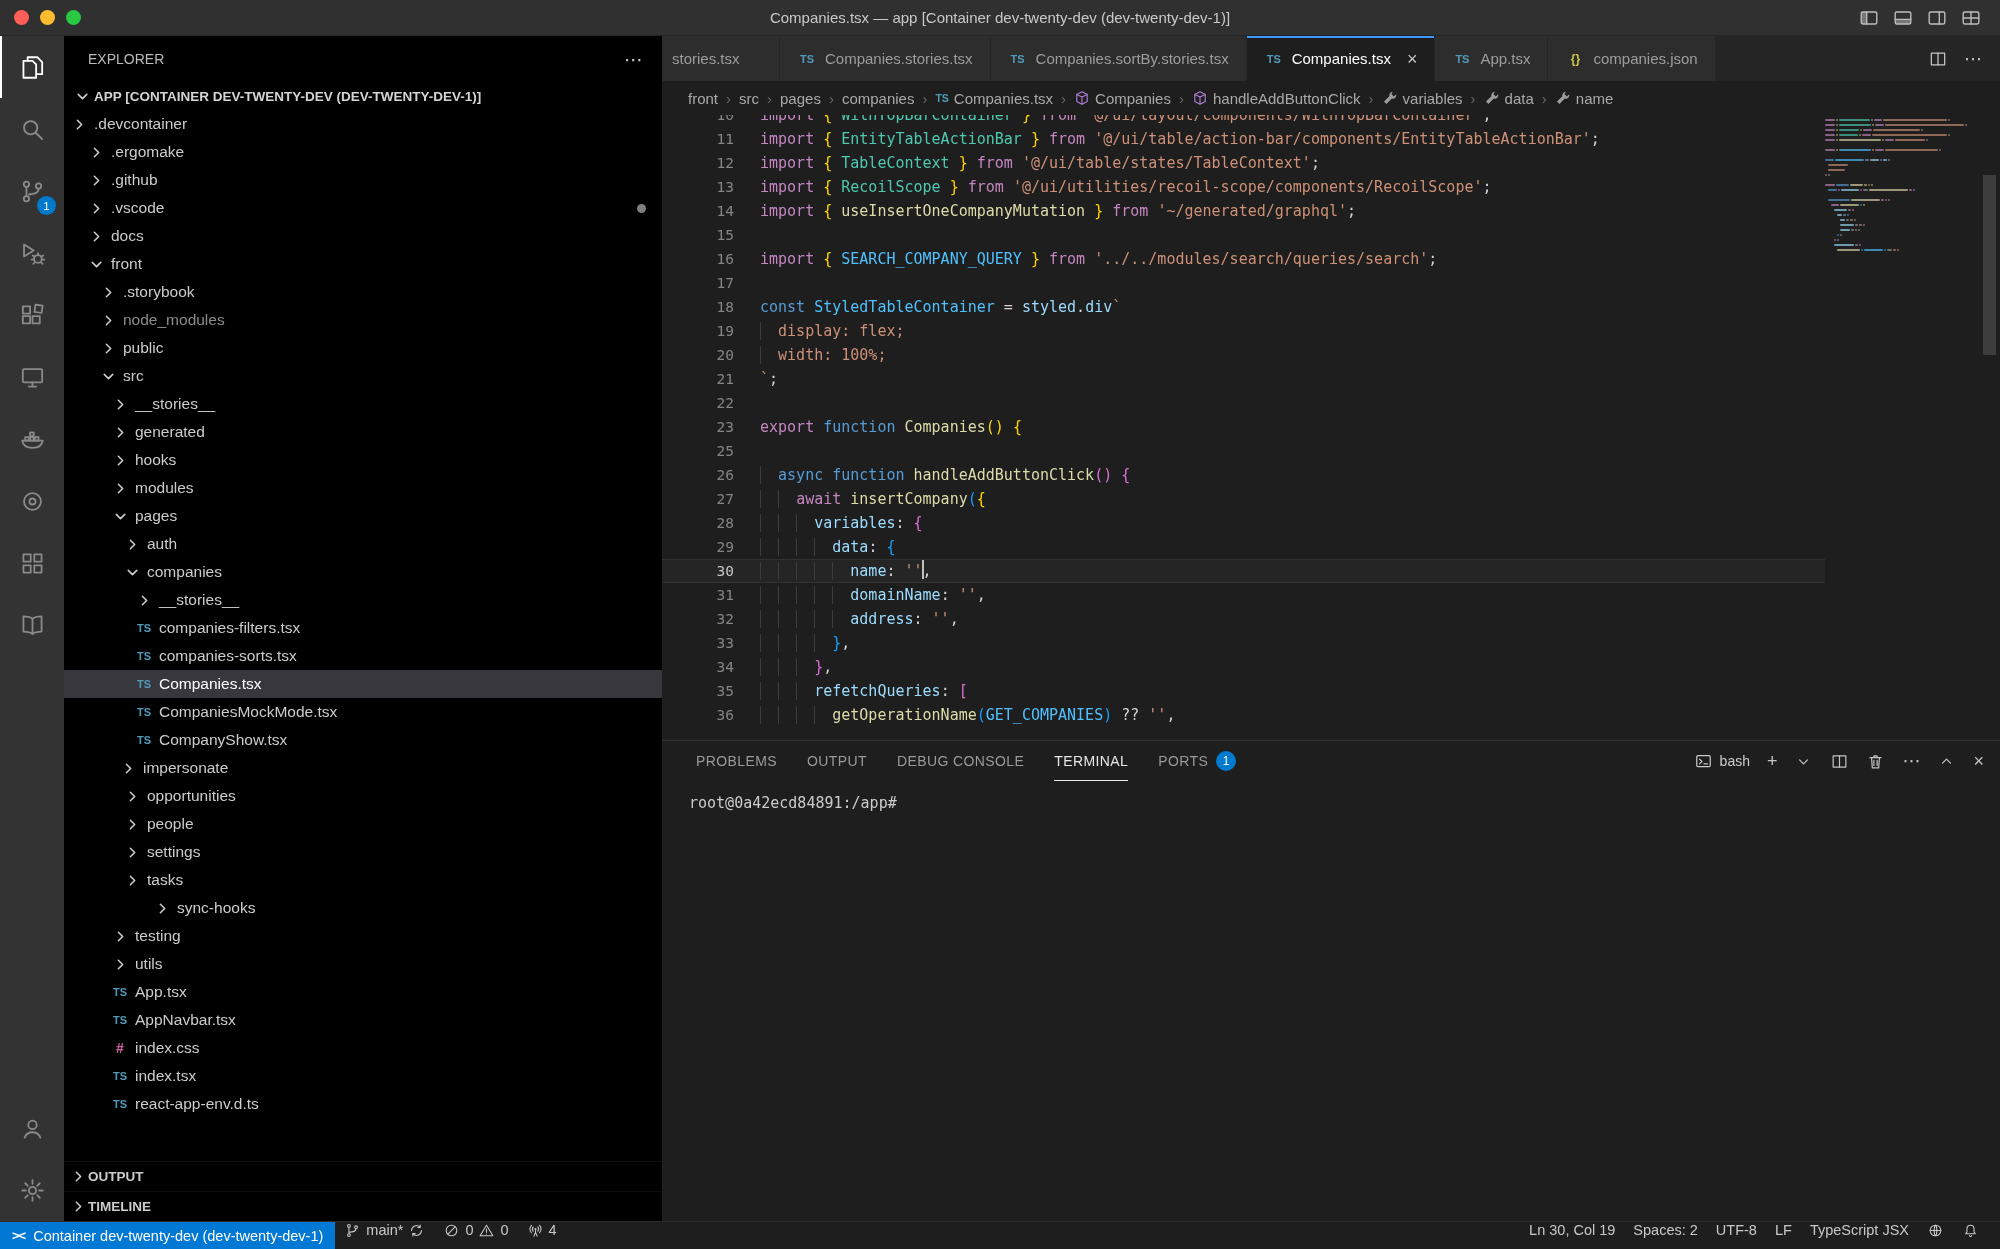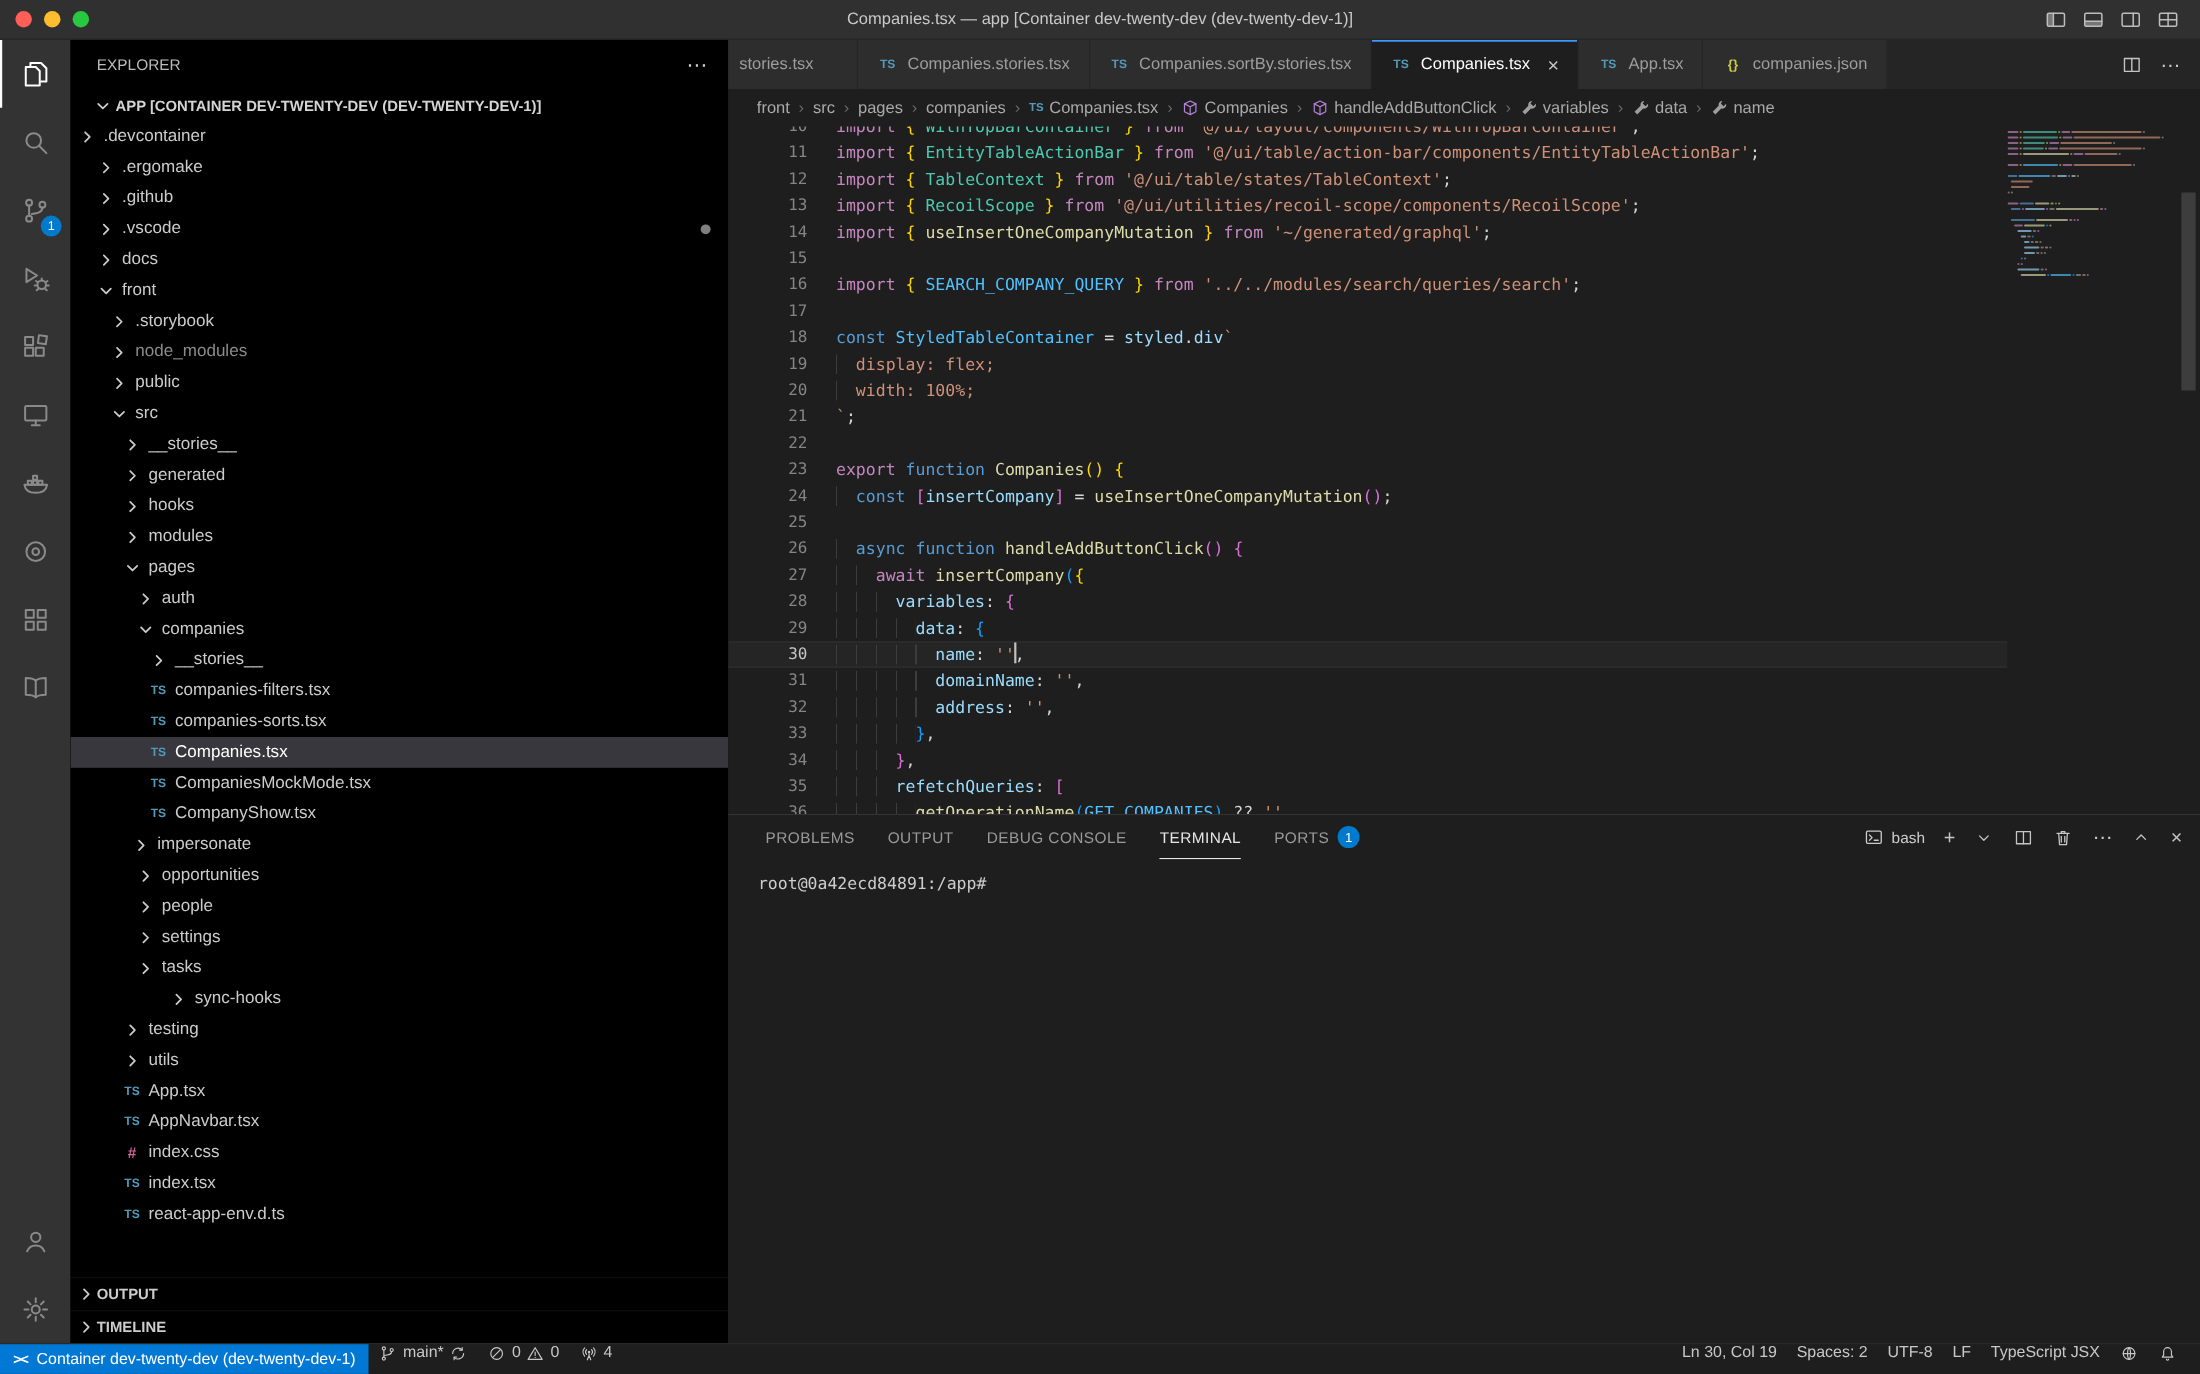--- a/index.html
+++ b/index.html
@@ -25,21 +25,21 @@
   .ab-item{height:62px;display:flex;align-items:center;justify-content:center;color:#8a8a8a;position:relative;cursor:pointer}
   .ab-item.active{color:#fff;box-shadow:inset 2px 0 0 #fff}
   .ab-item svg{width:29px;height:29px}
   .ab-badge{position:absolute;right:8px;bottom:7px;min-width:19px;height:19px;border-radius:10px;background:#007acc;color:#fff;font-size:11.5px;display:flex;align-items:center;justify-content:center;padding:0 3px}
   .ab-spacer{flex:1}
 
   
   .sidebar{flex:0 0 598px;background:#000000;display:flex;flex-direction:column;min-height:0}
   .sidebar-header{flex:0 0 46px;display:flex;align-items:center;padding:0 18px 0 24px;font-size:14px;color:#bbb}
   .sidebar-header .more{margin-left:auto;font-size:19px;color:#ccc;cursor:point;letter-spacing:1px}
-  .section-header{flex:0 0 28px;display:flex;align-items:center;font-weight:700;font-size:13.5px;color:#d4d4d4;padding-left:19px;gap:2px;white-space:nowrap;overflow:hidden}
+  .section-header{flex:0 0 28px;display:flex;align-items:center;font-weight:700;font-size:13.5px;color:#d4d4d4;padding-left:8px;gap:2px;white-space:nowrap;overflow:hidden}
   .twisty{width:20px;height:20px;flex:0 0 20px;display:flex;align-items:center;justify-content:center;color:#ccc}
   .twisty svg{width:17px;height:17px}
   .twisty.open svg{transform:rotate(90deg)}
   .tree{flex:1;overflow:hidden}
   .tree-row{height:28px;display:flex;align-items:center;font-size:15.5px;color:#cccccc;white-space:nowrap;cursor:pointer}
   .tree-row.selected{background:#37373d;color:#fff}
   .tree-row.dim .tree-label{color:#8c8c8c}
   .ficon{width:20px;flex:0 0 20px;text-align:center;font-weight:700;font-size:11px;color:#519aba}
   .ficon.css{color:#cc6699;font-size:14px}
   .ficon.json{color:#cbcb41;font-size:12px}
@@ -620,21 +620,20 @@
               <div class="code-line"><span class="ln">14</span><span class="code-text"><span class="tk-k">import </span><span class="tk-b1">{</span><span class="tk-f"> useInsertOneCompanyMutation </span><span class="tk-b1">}</span><span class="tk-k"> from </span><span class="tk-s">'~/generated/graphql'</span><span class="tk-p">;</span></span></div>
               <div class="code-line"><span class="ln">15</span><span class="code-text"></span></div>
               <div class="code-line"><span class="ln">16</span><span class="code-text"><span class="tk-k">import </span><span class="tk-b1">{</span><span class="tk-c"> SEARCH_COMPANY_QUERY </span><span class="tk-b1">}</span><span class="tk-k"> from </span><span class="tk-s">'../../modules/search/queries/search'</span><span class="tk-p">;</span></span></div>
               <div class="code-line"><span class="ln">17</span><span class="code-text"></span></div>
               <div class="code-line"><span class="ln">18</span><span class="code-text"><span class="tk-d">const </span><span class="tk-c">StyledTableContainer</span><span class="tk-p"> = </span><span class="tk-v">styled</span><span class="tk-p">.</span><span class="tk-v">div</span><span class="tk-s">`</span></span></div>
               <div class="code-line"><span class="ln">19</span><span class="code-text"><span class="indent">  </span><span class="tk-s">display: flex;</span></span></div>
               <div class="code-line"><span class="ln">20</span><span class="code-text"><span class="indent">  </span><span class="tk-s">width: 100%;</span></span></div>
               <div class="code-line"><span class="ln">21</span><span class="code-text"><span class="tk-s">`</span><span class="tk-p">;</span></span></div>
               <div class="code-line"><span class="ln">22</span><span class="code-text"></span></div>
               <div class="code-line"><span class="ln">23</span><span class="code-text"><span class="tk-k">export </span><span class="tk-d">function </span><span class="tk-f">Companies</span><span class="tk-b1">()</span><span class="tk-p"> </span><span class="tk-b1">{</span></span></div>
-              <div class="code-line"><span class="ln">24</span><span class="code-text"><span class="indent">  </span><span class="tk-d">const </span><span class="tk-b2">[</span><span class="tk-v">insertCompany</span><span class="tk-b2">]</span><span class="tk-p"> = </span><span class="tk-f">useInsertOneCompanyMutation</span><span class="tk-b2">()</span><span class="tk-p">;</span></span></div>
               <div class="code-line"><span class="ln">25</span><span class="code-text"></span></div>
               <div class="code-line"><span class="ln">26</span><span class="code-text"><span class="indent">  </span><span class="tk-d">async function </span><span class="tk-f">handleAddButtonClick</span><span class="tk-b2">()</span><span class="tk-p"> </span><span class="tk-b2">{</span></span></div>
               <div class="code-line"><span class="ln">27</span><span class="code-text"><span class="indent">    </span><span class="tk-k">await </span><span class="tk-f">insertCompany</span><span class="tk-b3">(</span><span class="tk-b1">{</span></span></div>
               <div class="code-line"><span class="ln">28</span><span class="code-text"><span class="indent">      </span><span class="tk-v">variables</span><span class="tk-p">: </span><span class="tk-b2">{</span></span></div>
               <div class="code-line"><span class="ln">29</span><span class="code-text"><span class="indent">        </span><span class="tk-v">data</span><span class="tk-p">: </span><span class="tk-b3">{</span></span></div>
               <div class="code-line current"><span class="ln">30</span><span class="code-text"><span class="indent">          </span><span class="tk-v">name</span><span class="tk-p">: </span><span class="tk-s">''</span><span class="caret"></span><span class="tk-p">,</span></span></div>
               <div class="code-line"><span class="ln">31</span><span class="code-text"><span class="indent">          </span><span class="tk-v">domainName</span><span class="tk-p">: </span><span class="tk-s">''</span><span class="tk-p">,</span></span></div>
               <div class="code-line"><span class="ln">32</span><span class="code-text"><span class="indent">          </span><span class="tk-v">address</span><span class="tk-p">: </span><span class="tk-s">''</span><span class="tk-p">,</span></span></div>
               <div class="code-line"><span class="ln">33</span><span class="code-text"><span class="indent">        </span><span class="tk-b3">}</span><span class="tk-p">,</span></span></div>
               <div class="code-line"><span class="ln">34</span><span class="code-text"><span class="indent">      </span><span class="tk-b2">}</span><span class="tk-p">,</span></span></div>

